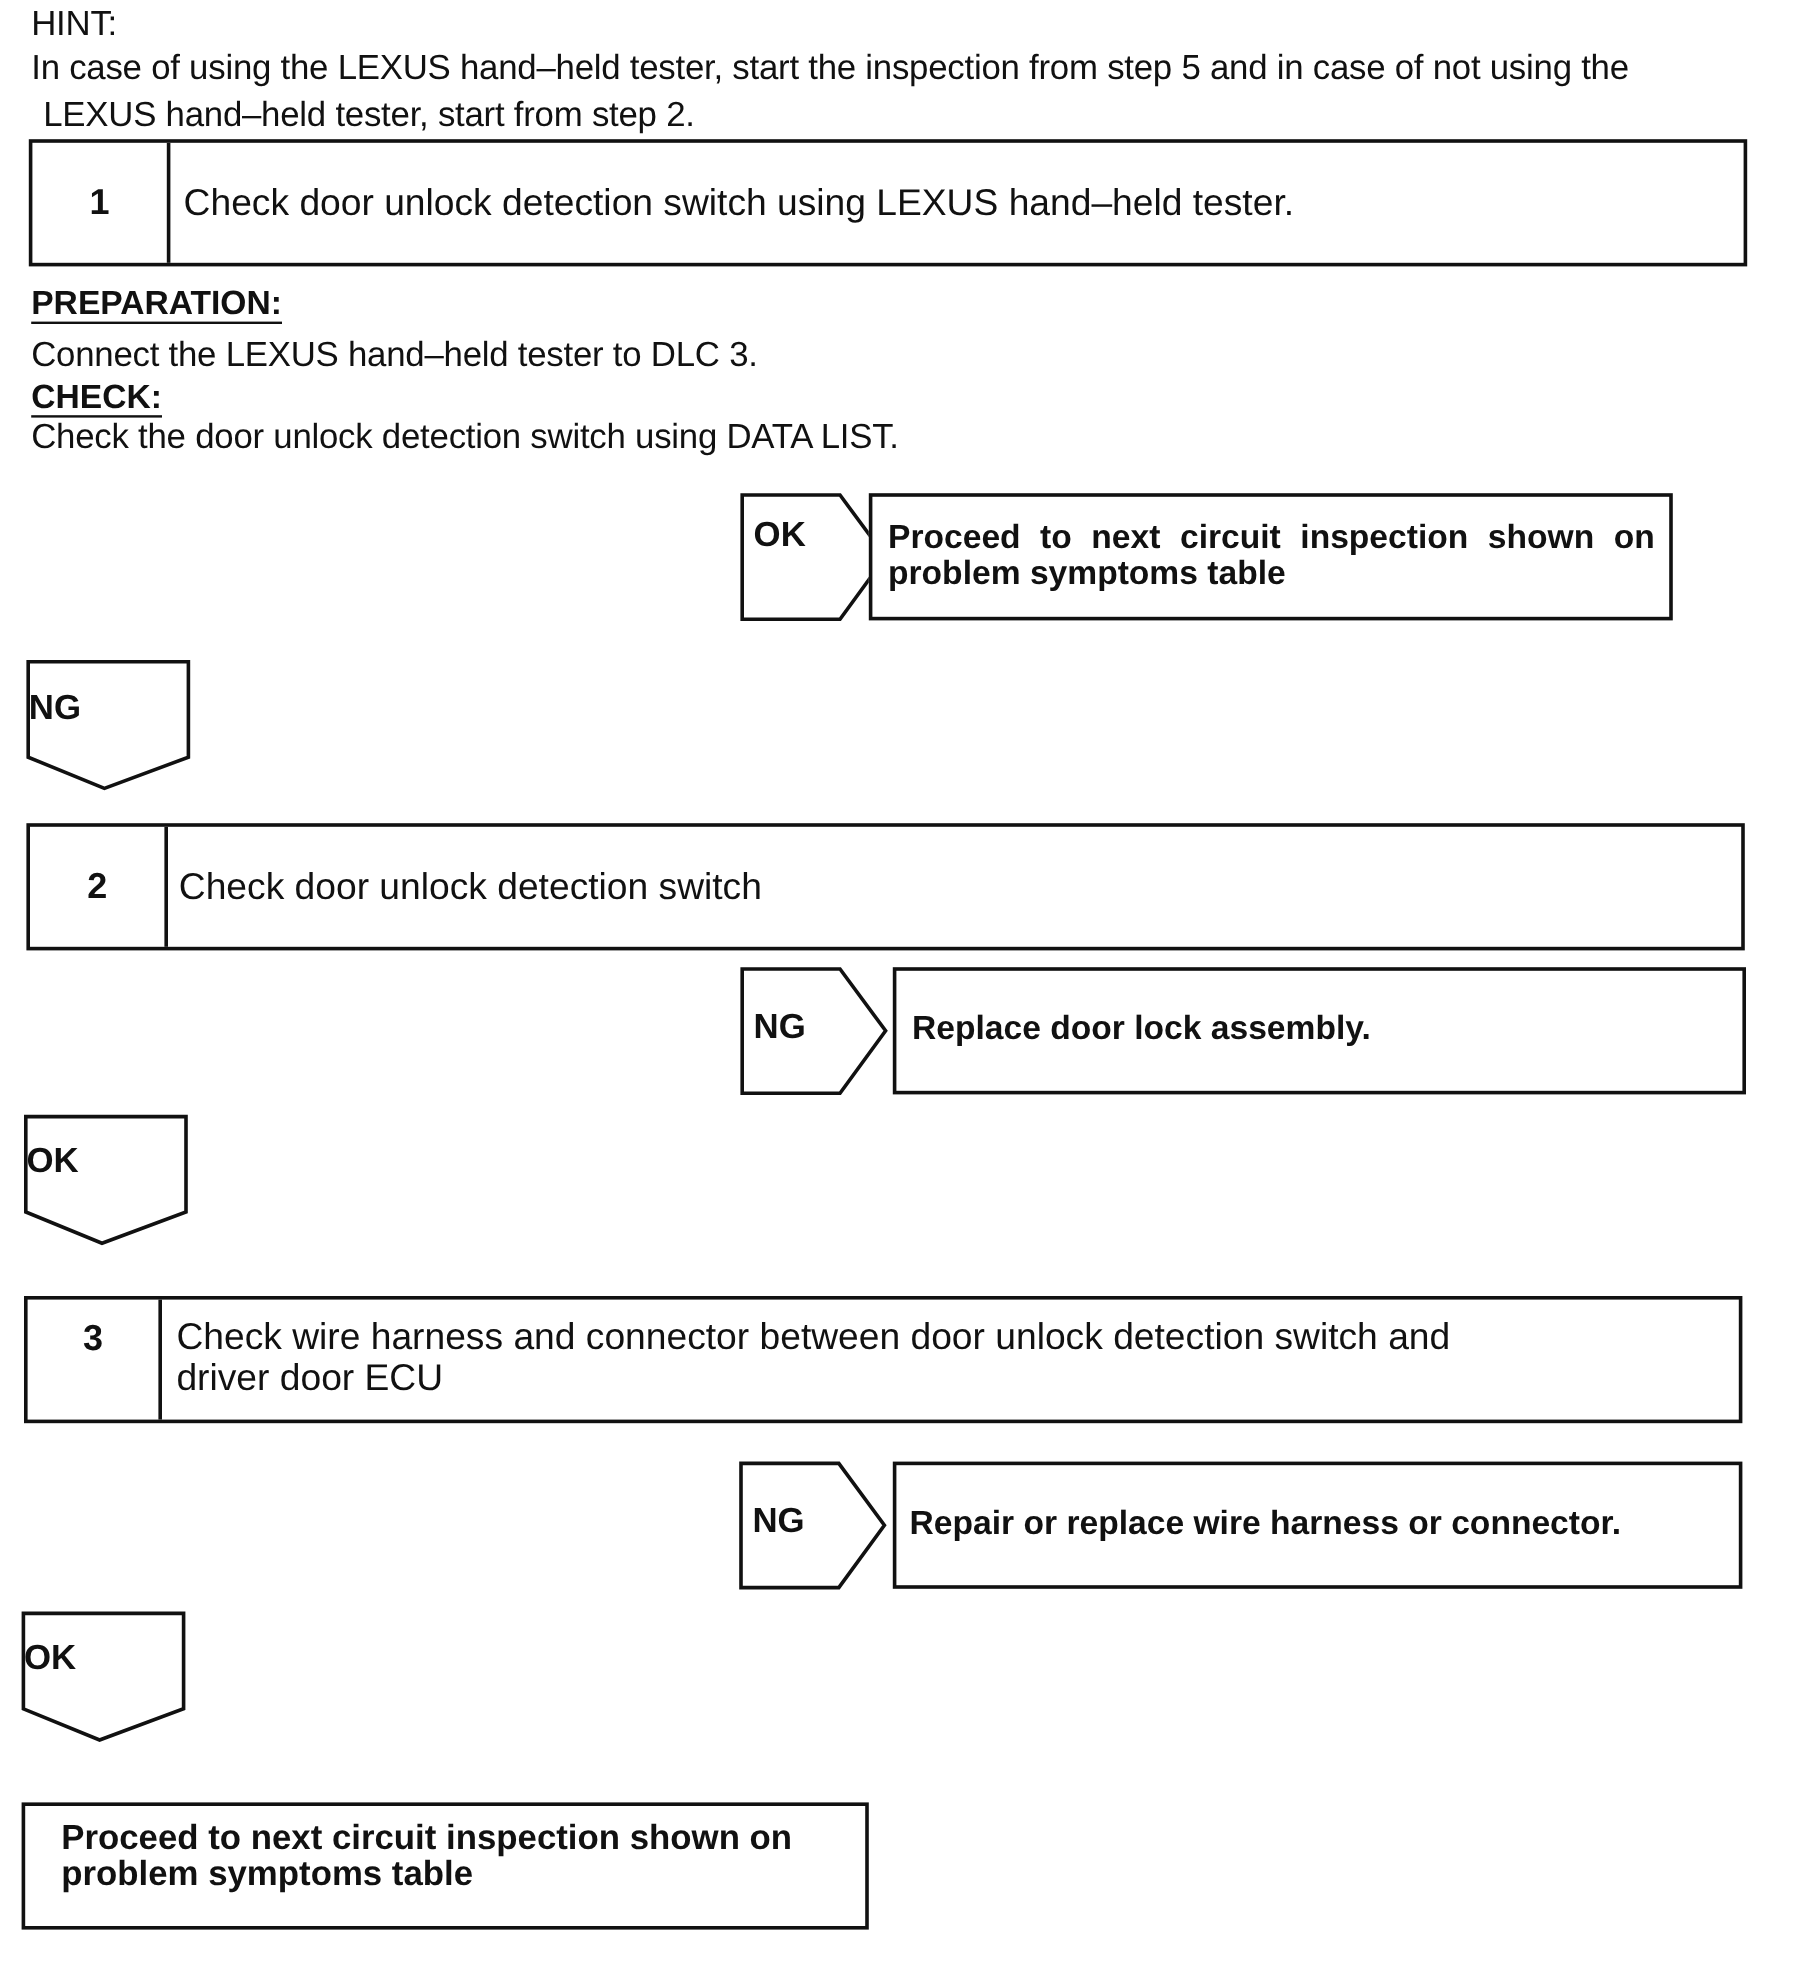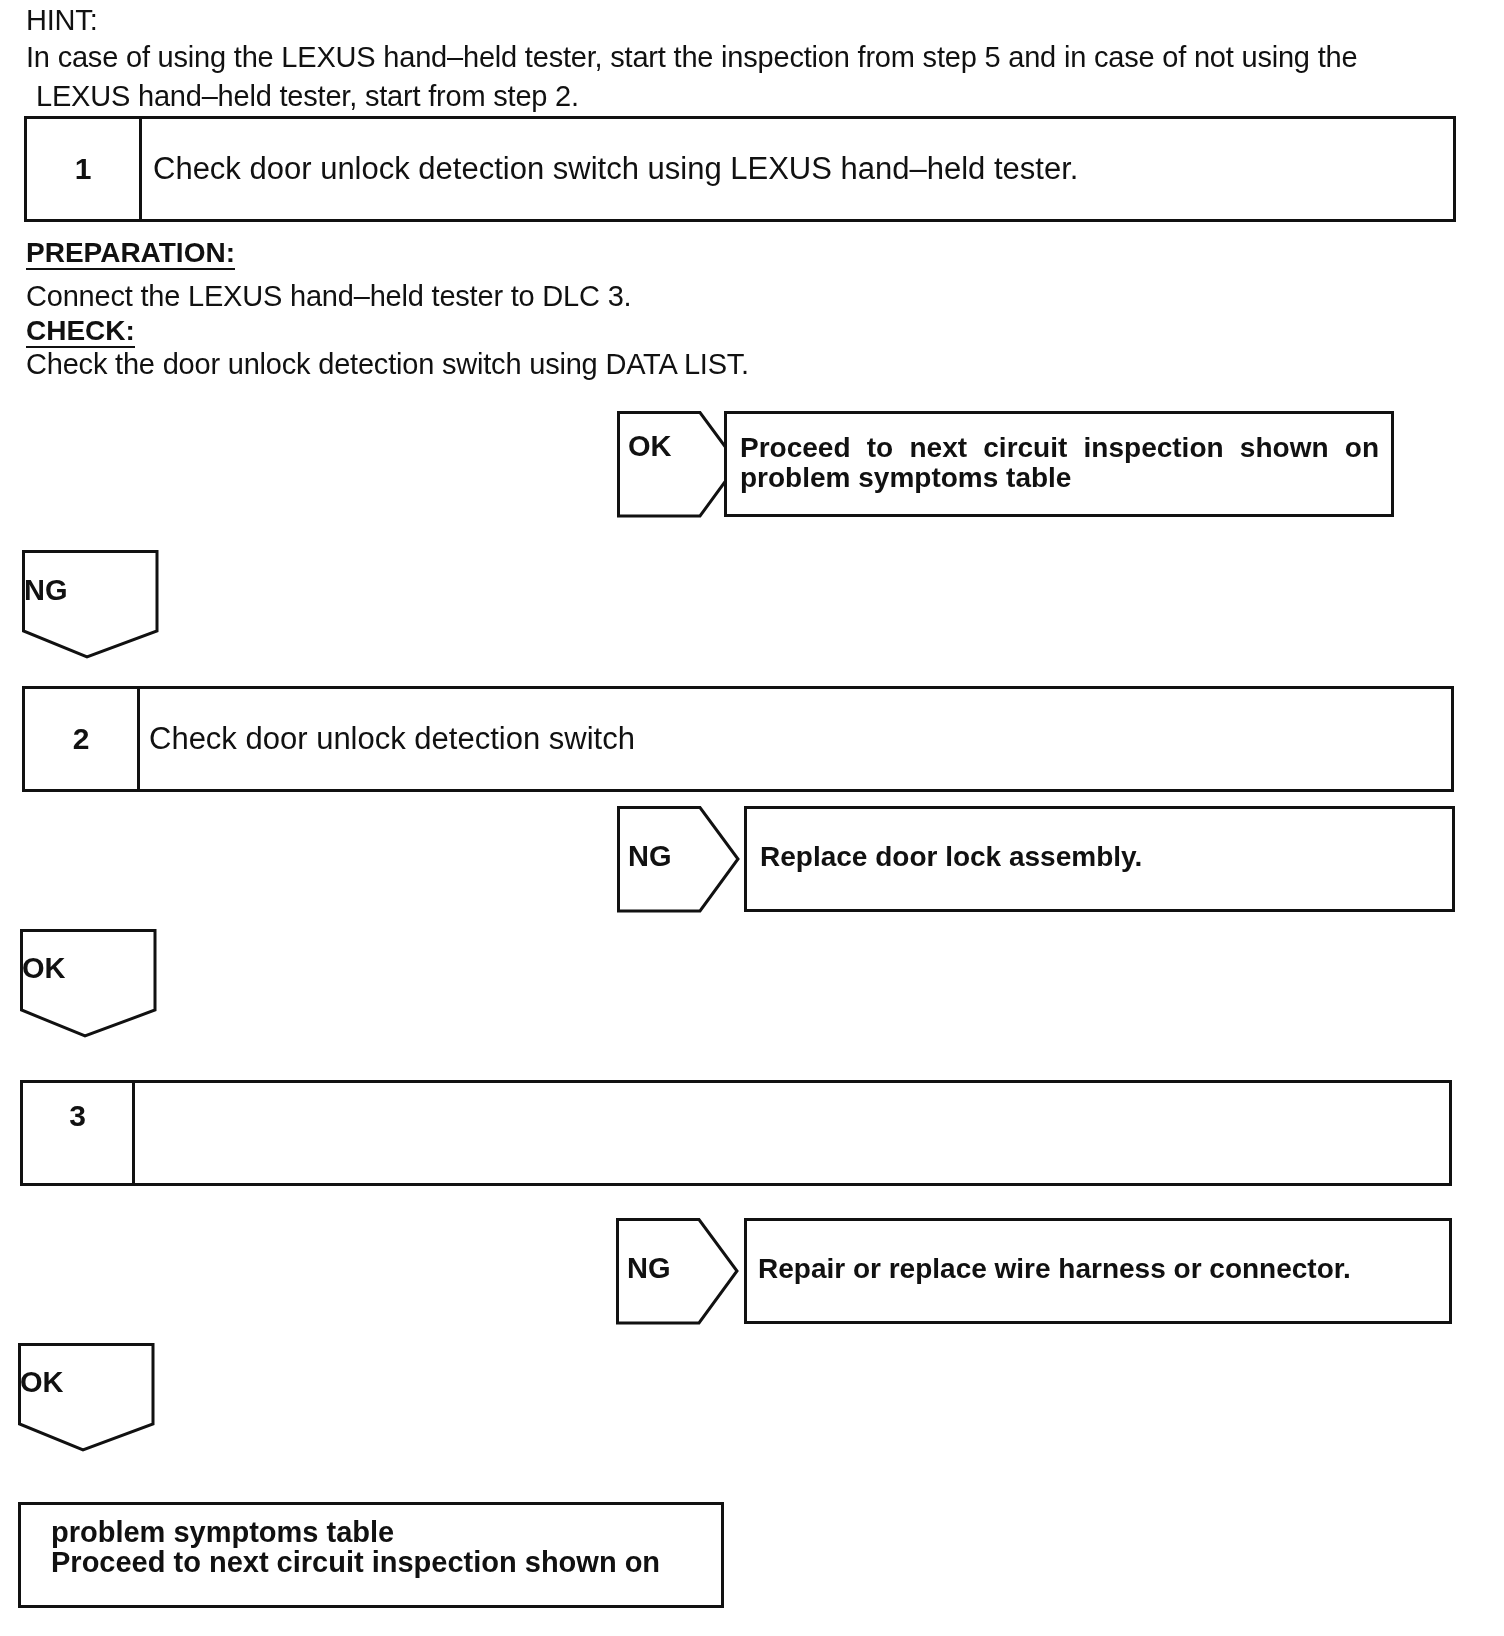--- a/index.html
+++ b/index.html
@@ -62,33 +62,37 @@
   <div class="result-text" style="top:33px;">Replace door lock assembly.</div>
 </div>
 
 <svg class="shape" style="left:20px;top:929px;" width="137" height="110">
   <polygon points="1.5,1.5 135,1.5 135,81 65,107 1.5,81" fill="#fff" stroke="#111" stroke-width="3"></polygon>
 </svg>
 <div class="shape-label" style="left:22px;top:952px;width:133px;">OK</div>
 
 <div class="box" style="left:20px;top:1080px;width:1432px;height:106px;">
   <div class="step-num" style="align-items:flex-start;padding-top:16px;box-sizing:border-box;">3</div>
+  <div class="step-title" style="display:block;top:14px;bottom:auto;">
+    <div>Check wire harness and connector between door unlock detection switch and</div>
+    <div>driver door ECU</div>
+  </div>
 </div>
 
 <svg class="shape" style="left:616px;top:1218px;" width="124" height="107">
   <polygon points="1.5,1.5 83,1.5 121,53 83,105 1.5,105" fill="#fff" stroke="#111" stroke-width="3"></polygon>
 </svg>
 <div class="shape-label" style="left:627px;top:1252px;width:88px;">NG</div>
 <div class="box" style="left:744px;top:1218px;width:708px;height:106px;">
   <div class="result-text" style="top:33px;left:11px;">Repair or replace wire harness or connector.</div>
 </div>
 
 <svg class="shape" style="left:18px;top:1343px;" width="137" height="110">
   <polygon points="1.5,1.5 135,1.5 135,81 65,107 1.5,81" fill="#fff" stroke="#111" stroke-width="3"></polygon>
 </svg>
 <div class="shape-label" style="left:20px;top:1366px;width:133px;">OK</div>
 
 <div class="box" style="left:18px;top:1502px;width:706px;height:106px;">
   <div class="result-text" style="left:30px;top:12px;font-size:29px;">
+    <div>Proceed to next circuit inspection shown on</div>
     <div>problem symptoms table</div>
-    <div>Proceed to next circuit inspection shown on</div>
   </div>
 </div>
 
 </body></html>

